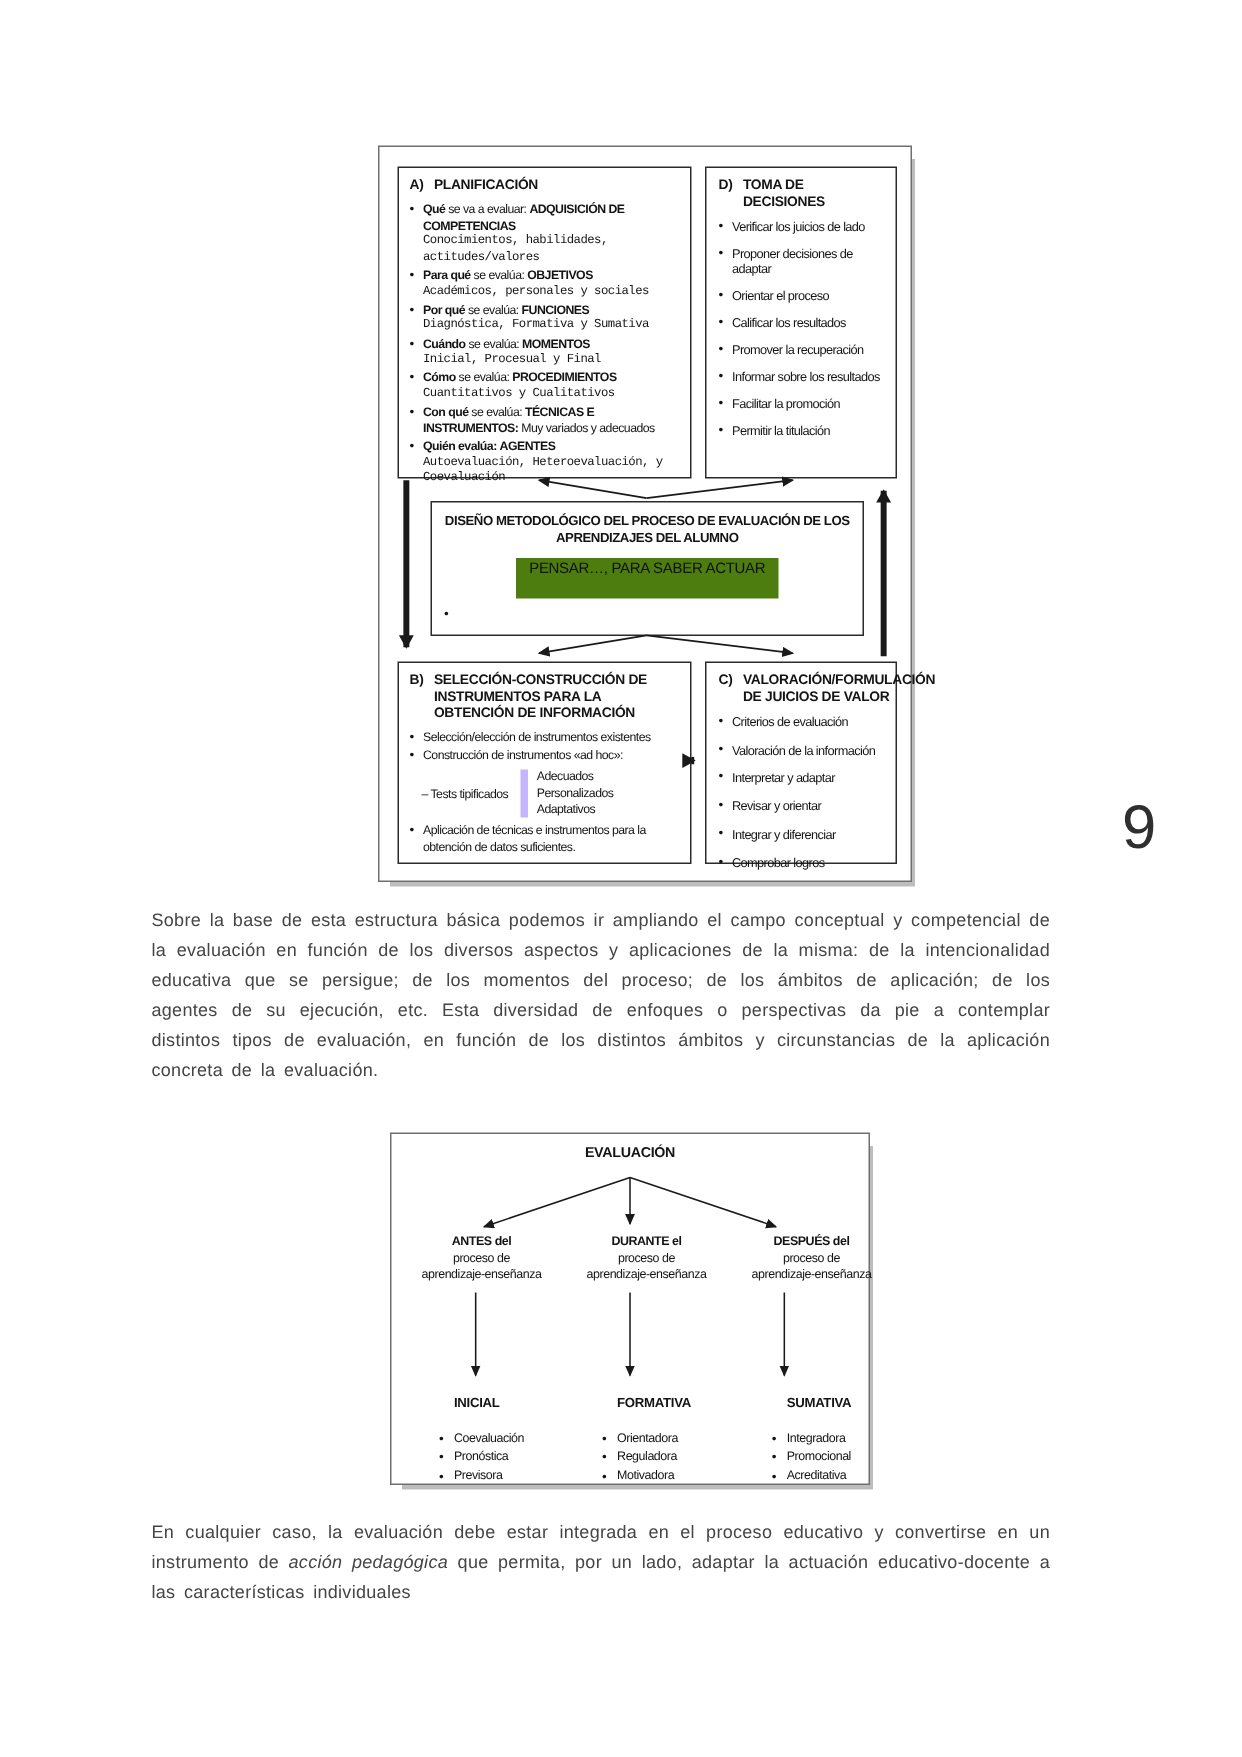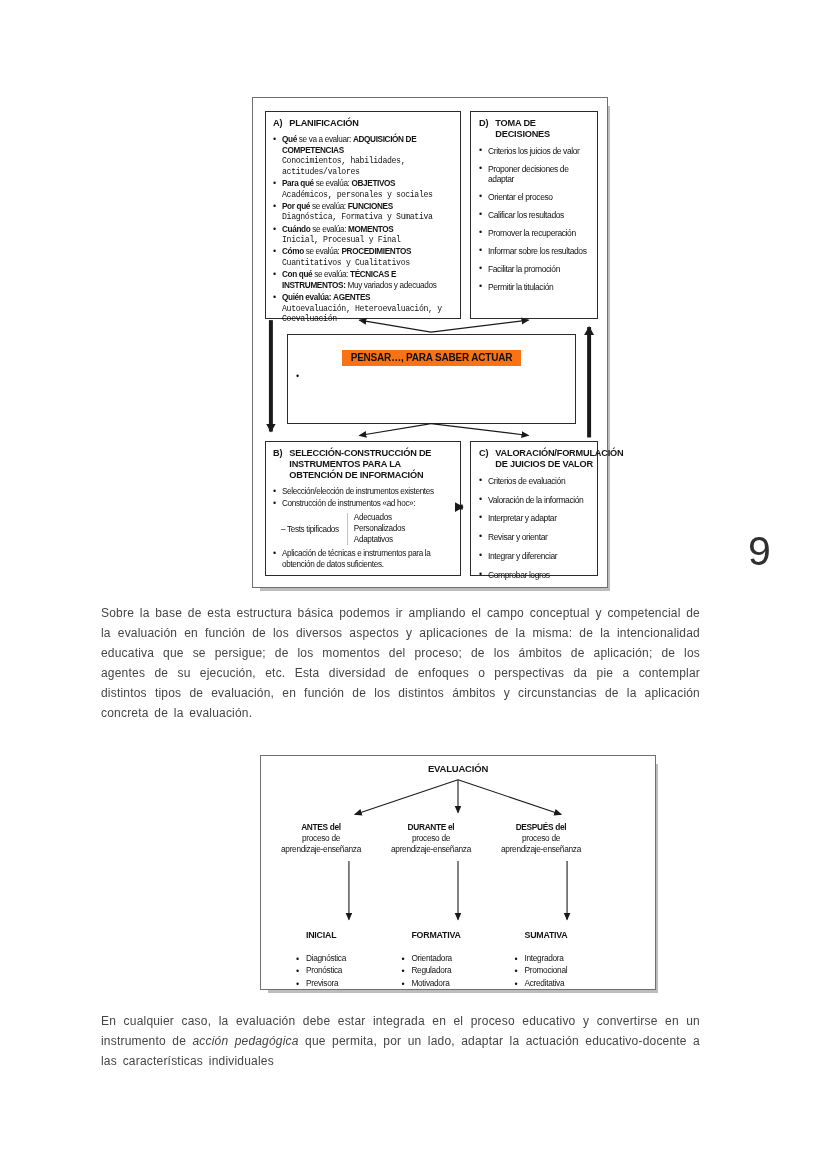--- a/index.html
+++ b/index.html
@@ -31,39 +31,39 @@
   .blt { position:absolute; left:0; top:-1px; font-size:9px; }
   .sub { font-weight:normal;font-family:Liberation Mono, monospace; }
 
   .ditm { position:relative; padding-left:9px; font-size:8.5px; letter-spacing:-.4px;
           line-height:1.28; margin-bottom:7px; }
   .citm { margin-bottom:8px; }
 
   .mtitle { text-align:center; font-weight:bold; font-size:8.8px; letter-spacing:-.3px;
             line-height:1.25; color:#141414; }
   .mhl-wrap { text-align:center; margin:5px 0 6px 0; }
-  .mhl { display:inline-block; background:#f97316; padding:2px 9px 3px 9px;
-         font-weight:bold; font-size:10px; letter-spacing:-.2px; color:#111; }
+  .mhl { display:inline-block; background:#4d7c0f; padding:2px 9px 14px 9px;
+         font-weight:normal; font-size:10px; letter-spacing:-.2px; color:#111; }
   .mitm { font-size:8.4px; letter-spacing:-.3px; margin:0; }
 
   .trow { display:flex; align-items:center; gap:8px; margin:4px 0 4px 8px;
           font-size:8.2px; letter-spacing:-.35px; }
-  .tright { border-left:1px solid #c4b5fd; padding-left:6px; line-height:1.3; }
+  .tright { border-left:5px solid #c4b5fd; padding-left:6px; line-height:1.3; }
   .lastitm { margin-top:3px; }
 
   .ov { position:absolute; left:0; top:0; width:100%; height:100%; pointer-events:none; }
 
   
   .para { position:absolute; left:101px; width:599px; font-size:12px; line-height:20px;
           color:#454545; text-align:justify; letter-spacing:.2px; word-spacing:2.2px; }
   .p1 { top:603px; }
   .p2 { top:1011px; }
 
   
-  .d2 { position:absolute; left:260px; top:755px; width:396px; height:235px;
+  .d2 { position:absolute; left:260px; top:755px; width:320px; height:235px;
         border:1px solid #6f6f6f; background:#fff; box-shadow:5px 6px 0 -3px #bdbdbd; }
   .d2t { position:absolute; top:7px; left:0; width:100%; text-align:center;
          font-weight:bold; font-size:9.5px; letter-spacing:-.2px; color:#141414; }
   .col { position:absolute; top:66px; width:120px; text-align:center; font-size:8.3px;
          letter-spacing:-.3px; line-height:1.35; color:#141414; }
   .grp { position:absolute; top:174px; width:120px; text-align:center; color:#141414; }
   .grp .in { display:inline-block; text-align:left; }
   .gh  { font-weight:bold; font-size:8.8px; letter-spacing:-.2px; margin-left:10px; margin-bottom:12px; }
   .gi  { position:relative; padding-left:10px; font-size:8.3px; letter-spacing:-.3px; line-height:1.5; }
   .gi .blt { top:1px; }
@@ -88,31 +88,32 @@
       <div class="itm"><span class="blt">•</span><b>Cómo</b><span> se evalúa: </span><b>PROCEDIMIENTOS</b><span></span><div class="sub">Cuantitativos y Cualitativos</div></div>
       <div class="itm"><span class="blt">•</span><b>Con qué</b><span> se evalúa: </span><b>TÉCNICAS E INSTRUMENTOS:</b><span> Muy variados y adecuados</span><div class="sub"></div></div>
       <div class="itm"><span class="blt">•</span><b>Quién evalúa:</b><span> </span><b>AGENTES</b><span></span><div class="sub">Autoevaluación, Heteroevaluación, y Coevaluación</div></div>
     </div>
 
     <div class="bx bxd">
       <div class="bt">
           <span>D)</span>
           <span>TOMA DE DECISIONES</span>
         </div>
-      <div class="itm ditm"><span class="blt">•</span><span>Criterios los juicios de valor</span></div>
+      <div class="itm ditm"><span class="blt">•</span><span>Verificar los juicios de lado</span></div>
       <div class="itm ditm"><span class="blt">•</span><span>Proponer decisiones de adaptar</span></div>
       <div class="itm ditm"><span class="blt">•</span><span>Orientar el proceso</span></div>
       <div class="itm ditm"><span class="blt">•</span><span>Calificar los resultados</span></div>
       <div class="itm ditm"><span class="blt">•</span><span>Promover la recuperación</span></div>
       <div class="itm ditm"><span class="blt">•</span><span>Informar sobre los resultados</span></div>
       <div class="itm ditm"><span class="blt">•</span><span>Facilitar la promoción</span></div>
       <div class="itm ditm"><span class="blt">•</span><span>Permitir la titulación</span></div>
     </div>
 
     <div class="bx bxm">
+      <div class="mtitle">DISEÑO METODOLÓGICO DEL PROCESO DE EVALUACIÓN DE LOS APRENDIZAJES DEL ALUMNO</div>
       <div class="mhl-wrap"><span class="mhl">PENSAR…, PARA SABER ACTUAR</span></div>
       <div class="itm mitm"><span class="blt">•</span></div>
     </div>
 
     <div class="bx bxb">
       <div class="bt">
           <span>B)</span>
           <span>SELECCIÓN-CONSTRUCCIÓN DE INSTRUMENTOS PARA LA OBTENCIÓN DE INFORMACIÓN</span>
         </div>
       <div class="itm"><span class="blt">•</span><span>Selección/elección de instrumentos existentes</span></div>
@@ -181,21 +182,21 @@
       <line x1="280" y1="106" x2="280" y2="165" stroke="#1a1a1a" stroke-width="1.1" marker-end="url(#mT2)"></line>
     </svg>
 
     <div class="col" style="left:0"><b>ANTES del</b><br><span>proceso de</span><br><span>aprendizaje-enseñanza</span></div>
     <div class="col" style="left:110px"><b>DURANTE el</b><br><span>proceso de</span><br><span>aprendizaje-enseñanza</span></div>
     <div class="col" style="left:220px"><b>DESPUÉS del</b><br><span>proceso de</span><br><span>aprendizaje-enseñanza</span></div>
 
     <div class="grp" style="left:0">
       <div class="in">
         <div class="gh">INICIAL</div>
-        <div class="gi"><span class="blt">•</span><span>Diagnóstica</span></div>
+        <div class="gi"><span class="blt">•</span><span>Coevaluación</span></div>
         <div class="gi"><span class="blt">•</span><span>Pronóstica</span></div>
         <div class="gi"><span class="blt">•</span><span>Previsora</span></div>
       </div>
     </div>
     <div class="grp" style="left:110px">
       <div class="in">
         <div class="gh">FORMATIVA</div>
         <div class="gi"><span class="blt">•</span><span>Orientadora</span></div>
         <div class="gi"><span class="blt">•</span><span>Reguladora</span></div>
         <div class="gi"><span class="blt">•</span><span>Motivadora</span></div>

